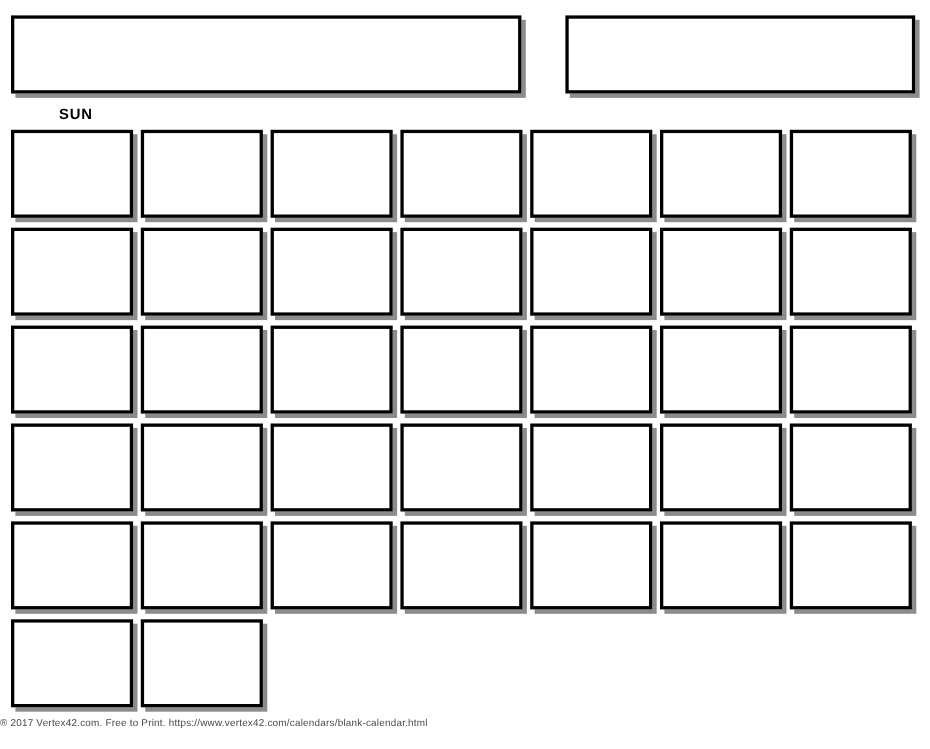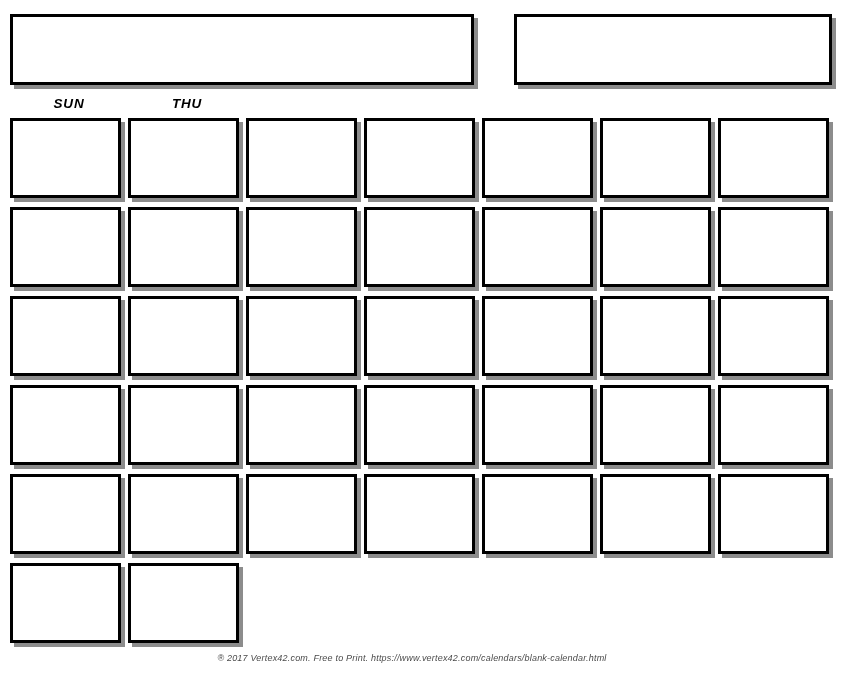--- a/index.html
+++ b/index.html
@@ -14,21 +14,20 @@
     color: #000000;
     position: relative;
     overflow: hidden;
   }
 
   .calendar-page {
     position: relative;
     width: 845px;
     height: 681px;
     box-sizing: border-box;
-    font-style: italic;
   }
 
   
   .title-row {
     position: absolute;
     left: 0;
     top: 14px;
     width: 845px;
     height: 72px;
   }
@@ -122,21 +121,21 @@
     font-weight: bold;
     color: #000000;
   }
 
   
   .footer {
     position: absolute;
     left: 0;
     bottom: 18px;
     width: 836px;
-    text-align: center;
+    text-align: left;
     font-size: 9.5px;
     color: #4a4a4a;
     font-family: "Liberation Sans", sans-serif;
     letter-spacing: 0.2px;
     padding-right: 12px;
     box-sizing: border-box;
   }
   .footer .copy {
     font-size: 9px;
   }
@@ -150,21 +149,20 @@
     <div class="title-box month">
       <span class="title-text"></span>
     </div>
     <div class="title-box year">
       <span class="title-text"></span>
     </div>
   </div>
 
   <div class="weekday-row">
     <div class="weekday-cell">SUN</div>
-    <div class="weekday-cell">THU</div>
   </div>
 
   <div class="grid">
 
     <div class="week-row">
       <div class="day-cell">
         <div class="day-box">
           <span class="day-number"></span>
         </div>
       </div>

